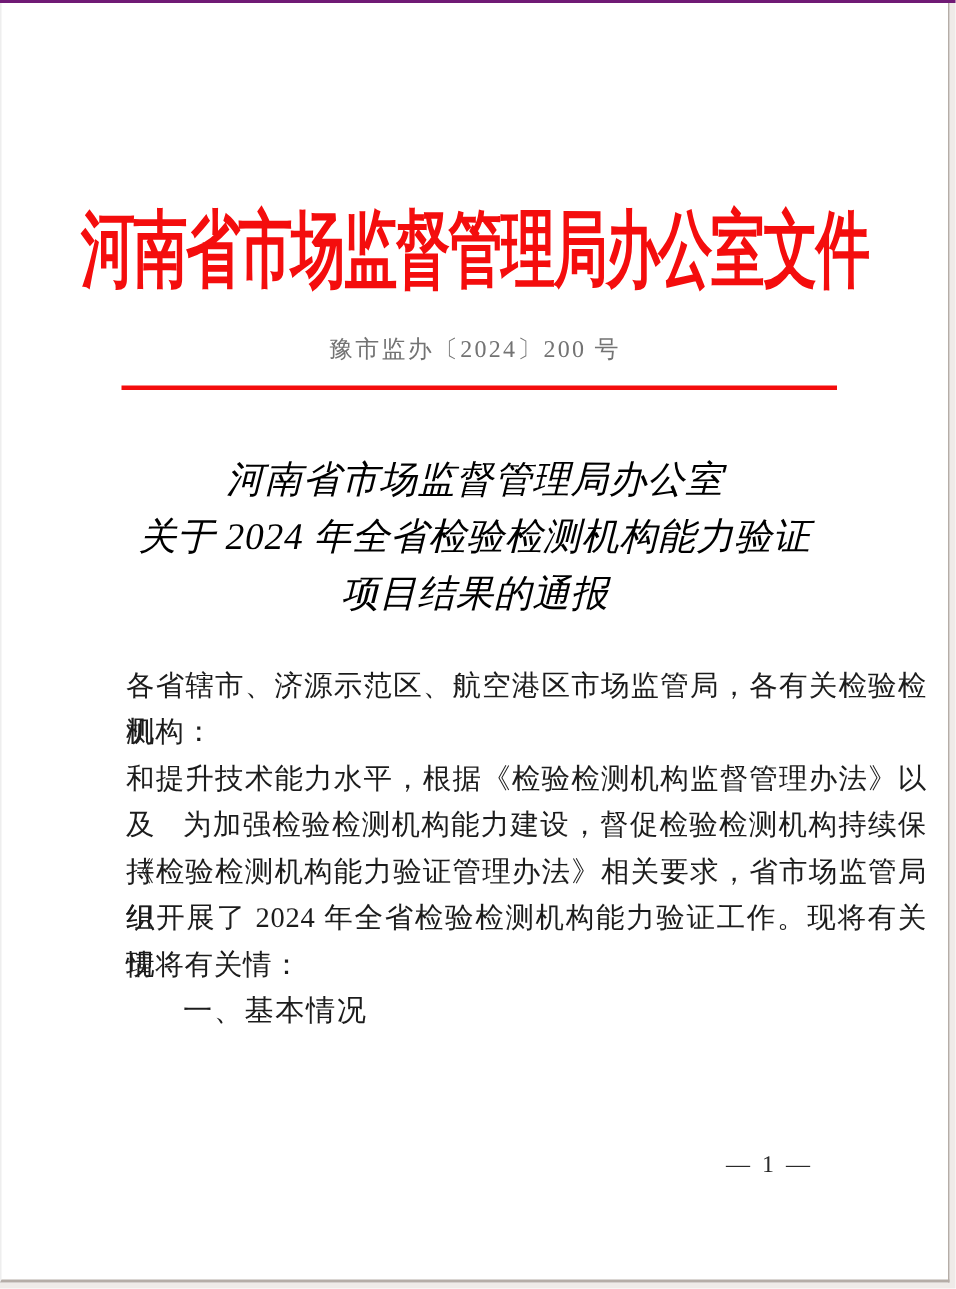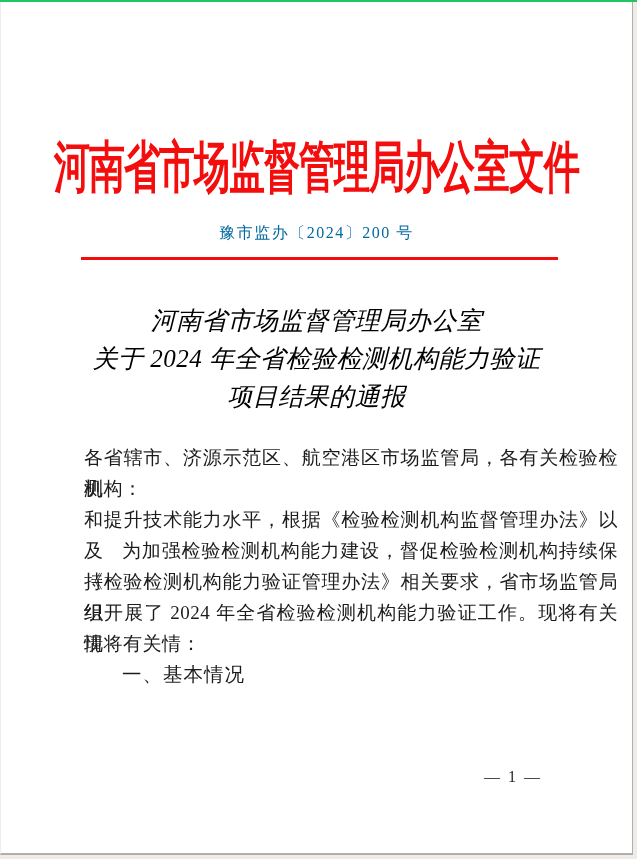--- a/index.html
+++ b/index.html
@@ -1,20 +1,20 @@
 <!DOCTYPE html>
 <html><head>
 <meta charset="utf-8">
 <style>
   html,body { margin:0; padding:0; }
   .canvas {
     position:relative;
     width:637px; height:859px;
     background:#efebe8;
-    border-top:2px solid #22c55e;
+    border-top:2px solid #701a75;
     box-sizing:border-box;
     overflow:hidden;
     font-family:"Liberation Serif","DejaVu Serif",serif;
   }
   .page {
     position:absolute; left:0; top:0;
     width:631px; height:851px;
     background:#ffffff;
     border-left:1px solid #eeeeee;
     border-right:1px solid #b5ada7;
@@ -28,21 +28,21 @@
     color:#f40d0d;
     line-height:36px;
     white-space:nowrap;
     transform:scaleY(1.55);
     transform-origin:top center;
   }
   .doc-no {
     position:absolute; top:221px; left:0; width:100%;
     text-align:center;
     font-size:16px; letter-spacing:1.5px;
-    color:#0369a1;
+    color:#737373;
     white-space:nowrap;
   }
   .red-rule {
     position:absolute; top:255px; left:80px;
     width:477px; height:3px;
     background:#f40d0d;
   }
   .doc-title {
     position:absolute; top:300px; left:0; width:100%;
     text-align:center;

